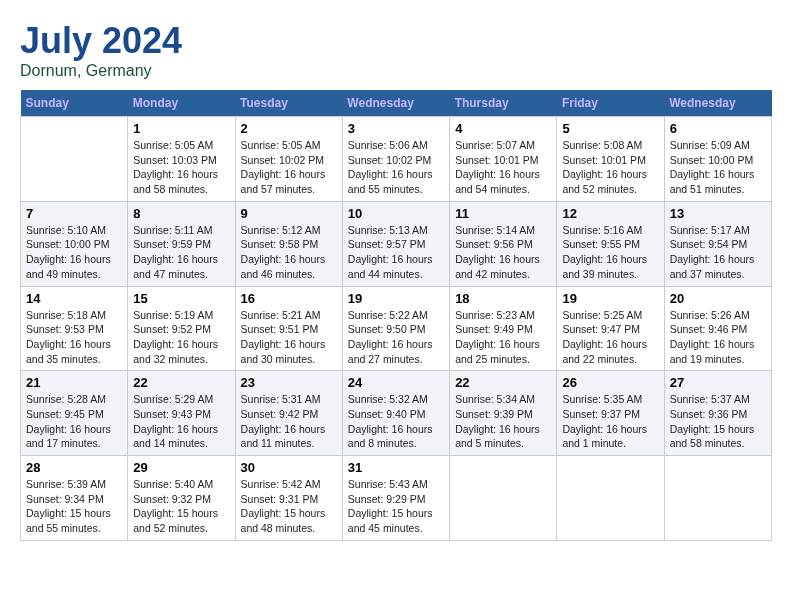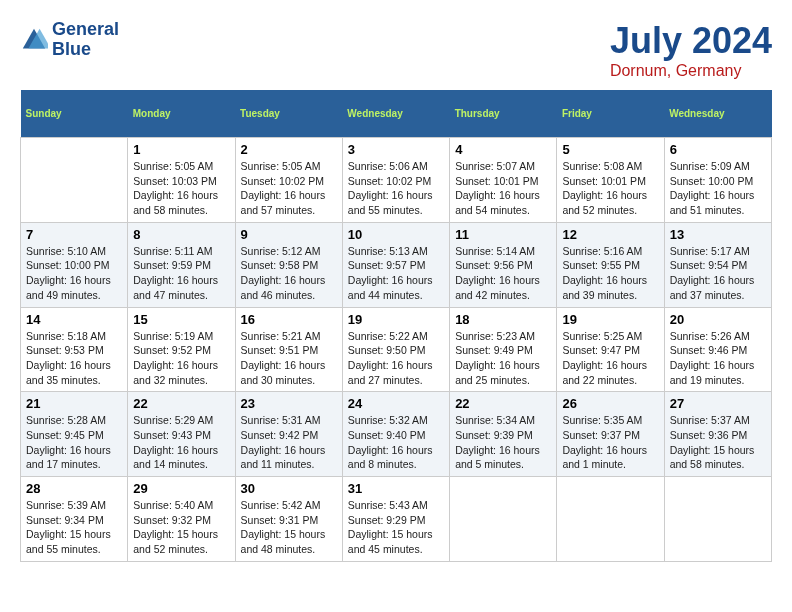--- a/index.html
+++ b/index.html
@@ -34,33 +34,33 @@
     .title-block {
       text-align: left;
     }
     .month-year {
       font-size: 36px;
       font-weight: bold;
       color: #1a4a8a;
     }
     .location {
       font-size: 16px;
-      color: #b91c1c;
+      color: #14532d;
     }
     table {
       width: 100%;
       border-collapse: collapse;
       font-size: 11px;
     }
     th {
       background-color: #2a6099;
-      color: #bef264;
+      color: #c4b5fd;
       text-align: left;
-      padding: 18px 5px;
-      font-size: 10px;
+      padding: 6px 5px;
+      font-size: 12px;
       font-weight: bold;
     }
     td {
       border: 1px solid #ccc;
       vertical-align: top;
       padding: 4px 5px;
       width: 107px;
       min-height: 80px;
     }
     .day-number {
@@ -82,30 +82,20 @@
     }
     tr:nth-child(odd) td {
       background-color: #fff;
     }
     thead tr th { background-color: #2a6099; }
   </style>
 </head>
 <body>
 
 <div class="header">
-  <div class="logo">
-    <svg class="logo-icon" viewBox="0 0 40 40">
-      <polygon points="20,4 36,32 4,32" fill="#2a6099"></polygon>
-      <polygon points="28,4 44,32 12,32" fill="#4a9fd4" opacity="0.7"></polygon>
-    </svg>
-    <div class="logo-text">
-      <div>General</div>
-      <div>Blue</div>
-    </div>
-  </div>
   <div class="title-block">
     <div class="month-year">July 2024</div>
     <div class="location">Dornum, Germany</div>
   </div>
 </div>
 
 <table>
   <thead>
     <tr>
       <th>Sunday</th>

